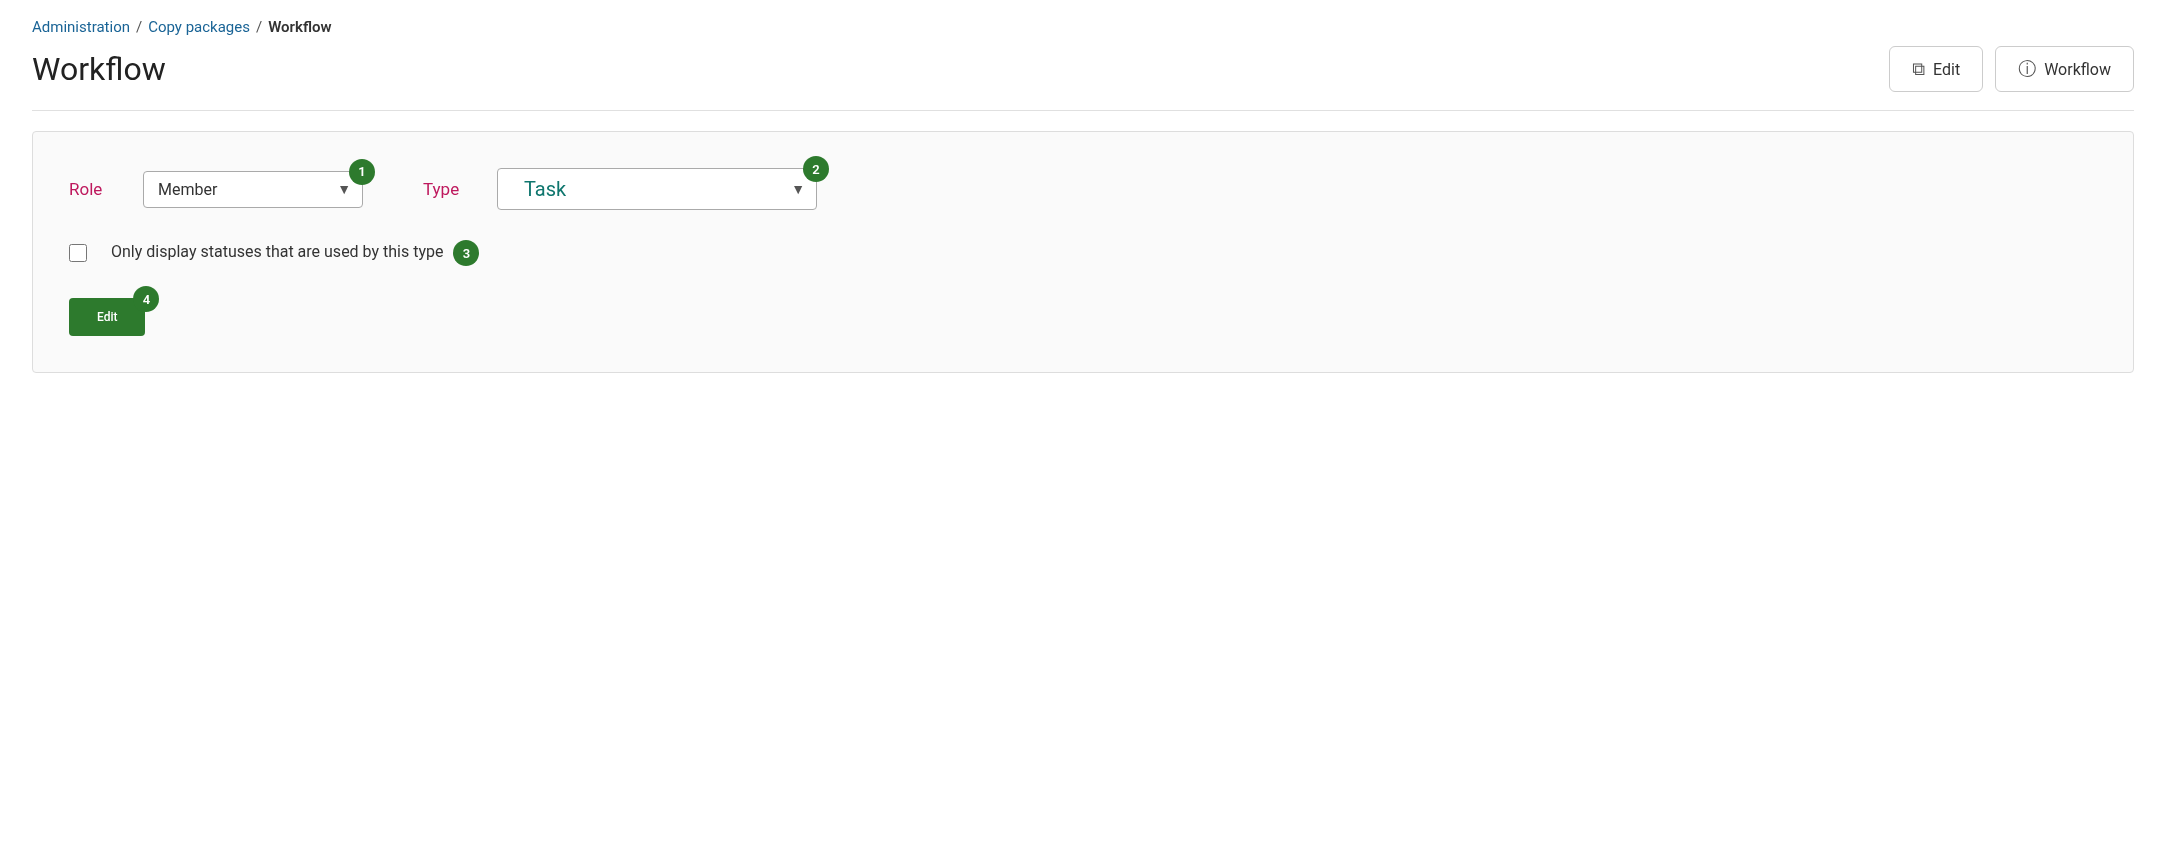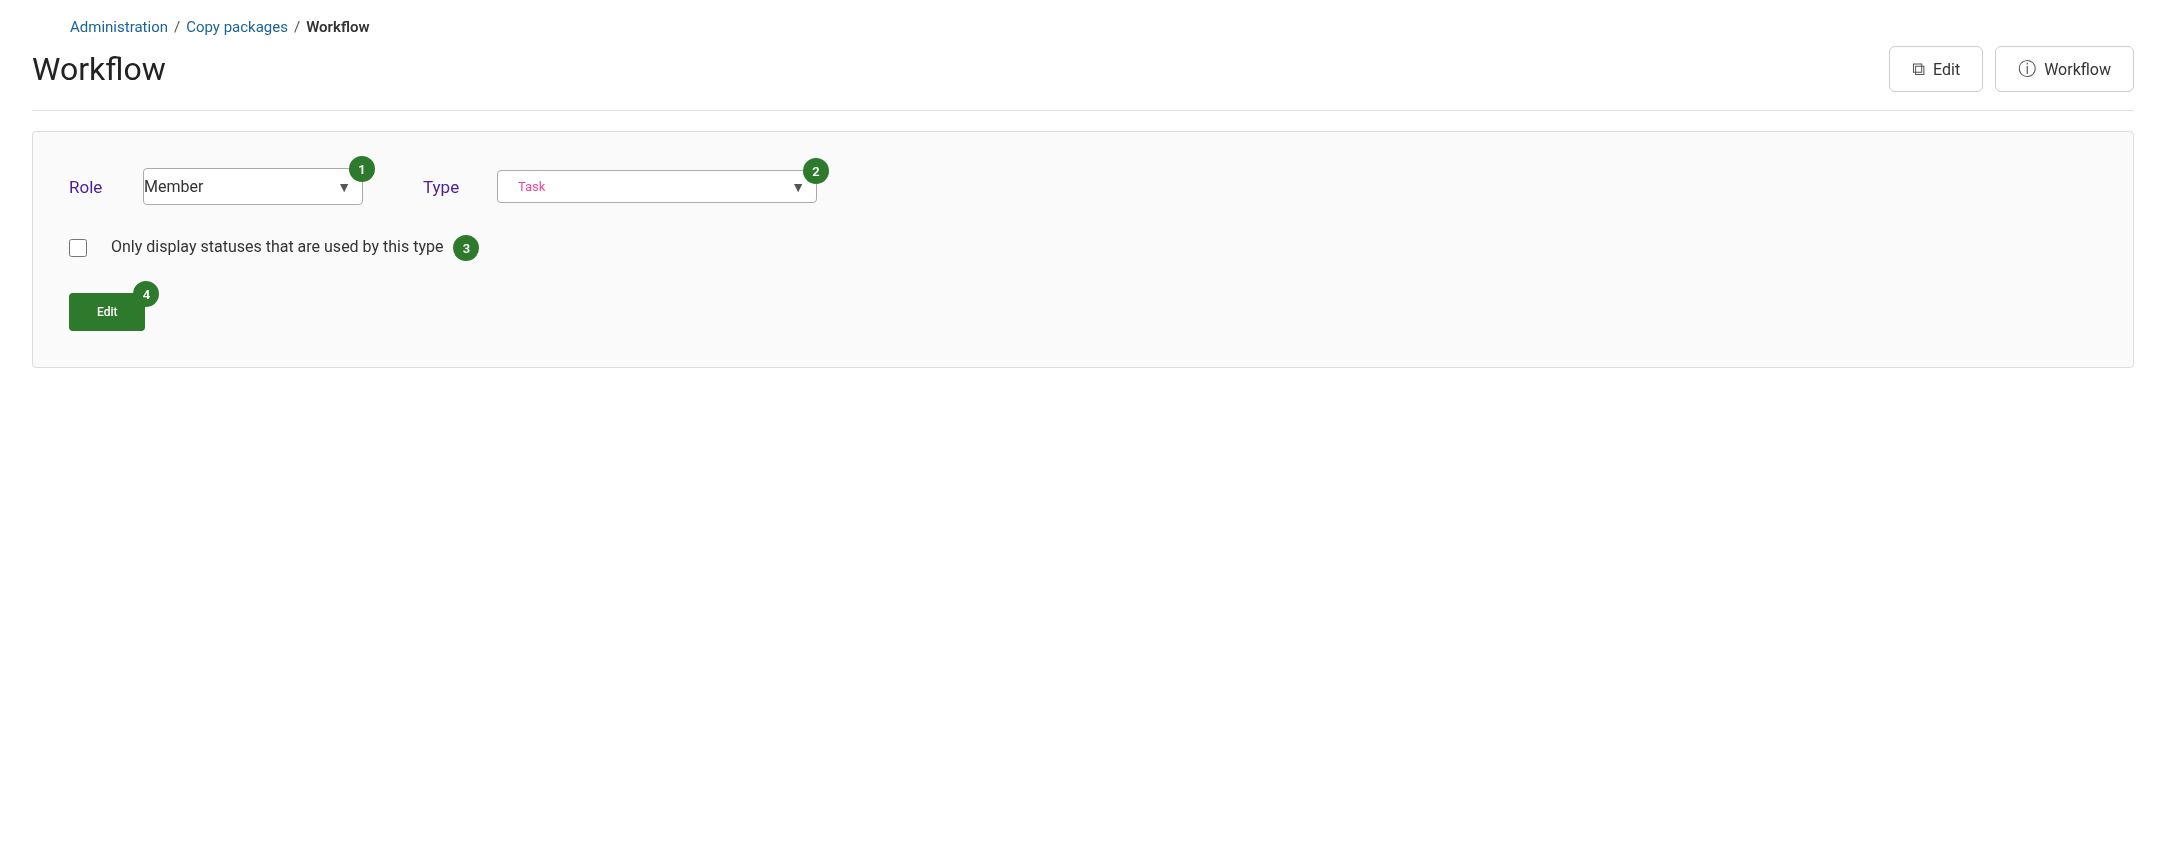--- a/index.html
+++ b/index.html
@@ -12,21 +12,20 @@
     .page {
       padding: 18px 32px 32px 32px;
       max-width: 2166px;
     }
     .breadcrumb {
       font-size: 15px;
       margin-bottom: 10px;
       display: flex;
       align-items: center;
       gap: 6px;
-      margin-left: 38px;
     }
     .breadcrumb a {
       color: #1a6496;
       text-decoration: none;
     }
     .breadcrumb .sep { color: #555; }
     .breadcrumb .current { color: #333; font-weight: 600; }
 
     .page-header {
       display: flex;
@@ -80,34 +79,34 @@
       gap: 60px;
       margin-bottom: 30px;
     }
     .filter-group {
       display: flex;
       align-items: center;
       gap: 24px;
     }
     .filter-label {
       font-size: 17px;
-      color: #4c1d95;
+      color: #be185d;
       min-width: 50px;
     }
     .select-wrapper {
       position: relative;
       display: inline-flex;
       align-items: center;
     }
     .filter-select {
       appearance: none;
       -webkit-appearance: none;
       border: 1.5px solid #aaa;
       border-radius: 4px;
-      padding: 8px 40px 8px 0;
+      padding: 8px 40px 8px 14px;
       font-size: 16px;
       font-family: inherit;
       color: #333;
       background: #fff;
       min-width: 220px;
       cursor: pointer;
     }
     .select-arrow {
       position: absolute;
       right: 12px;
@@ -182,24 +181,24 @@
     .type-select-wrapper {
       position: relative;
       display: inline-flex;
       align-items: center;
     }
     .type-select {
       appearance: none;
       -webkit-appearance: none;
       border: 1.5px solid #aaa;
       border-radius: 4px;
-      padding: 8px 40px 8px 20px;
-      font-size: 13px;
-      font-family: inherit;
-      color: #ec4899;
+      padding: 8px 40px 8px 26px;
+      font-size: 20px;
+      font-family: inherit;
+      color: #0f766e;
       background: #fff;
       min-width: 320px;
       cursor: pointer;
     }
   </style>
 </head>
 <body>
 
 <div class="page">
 

